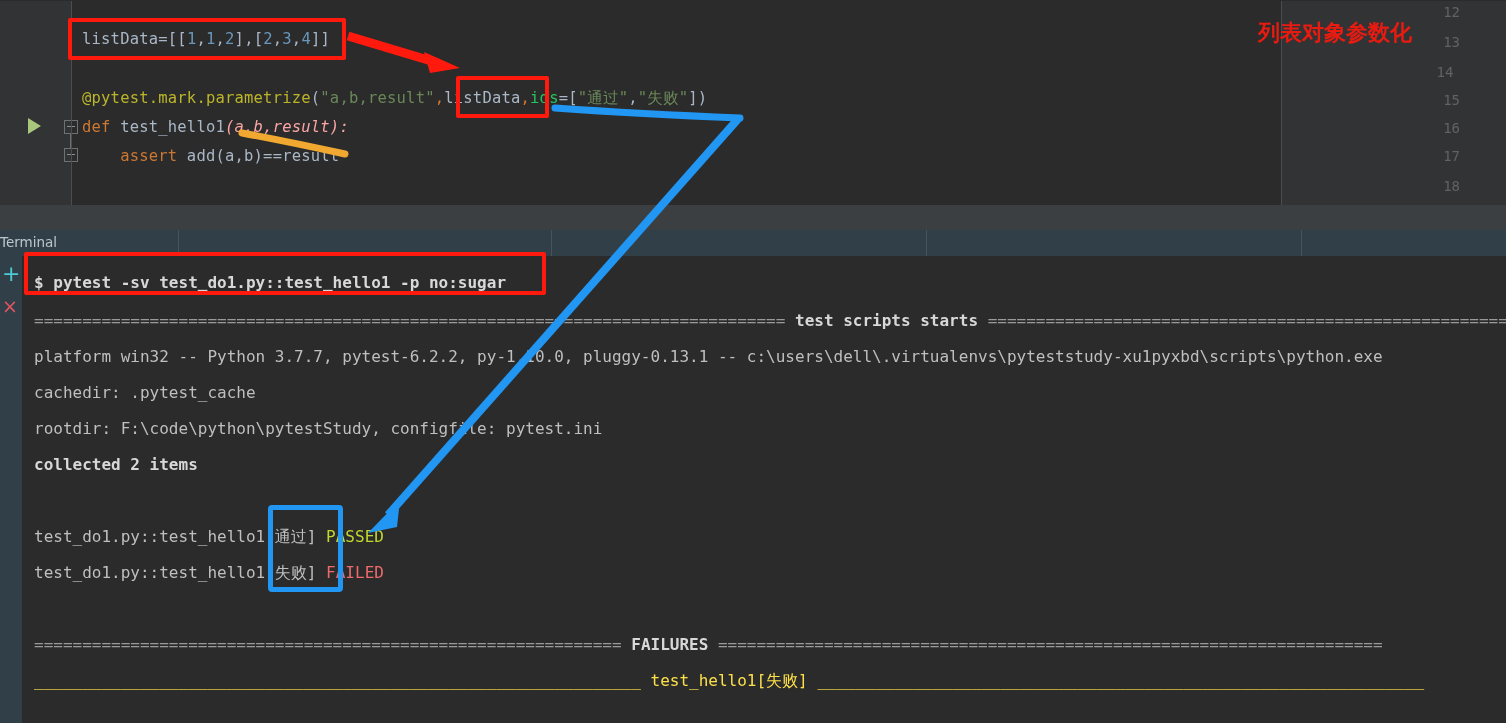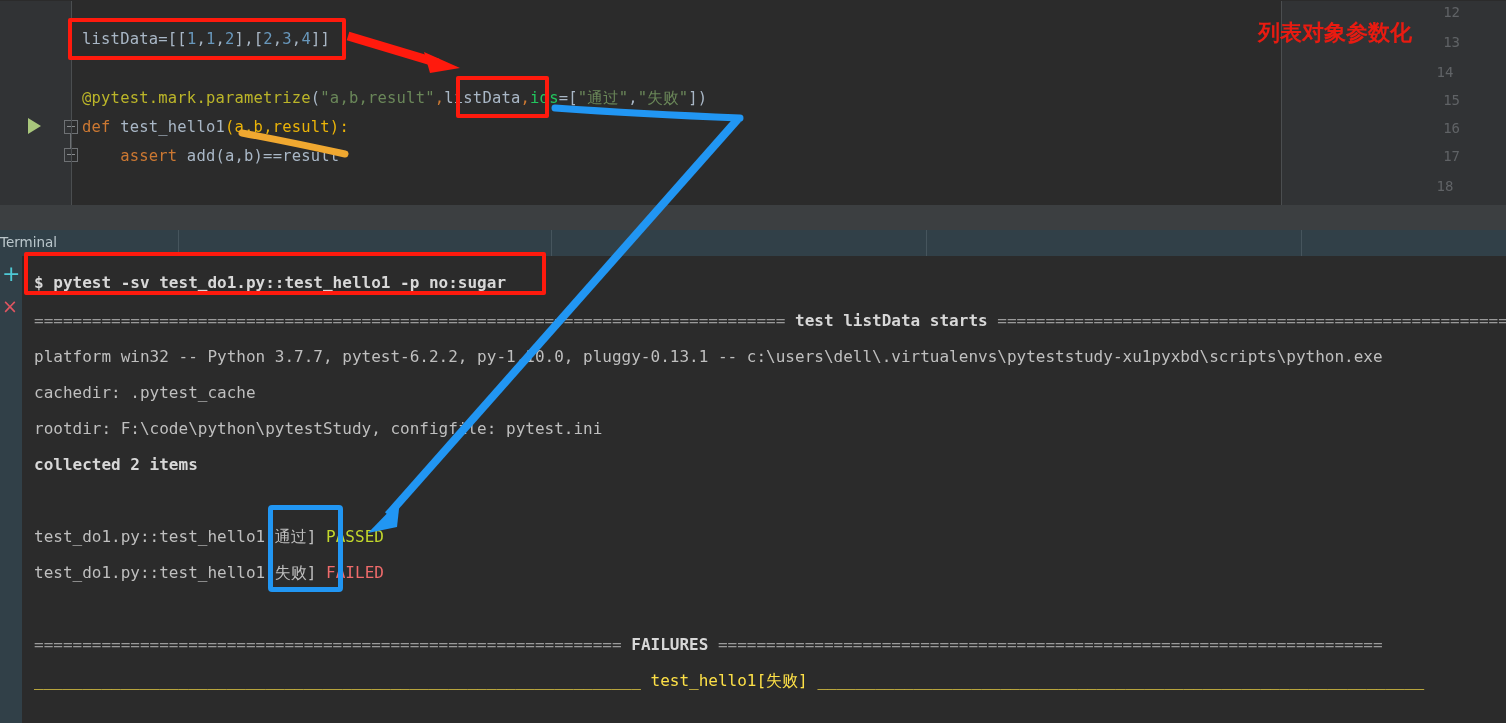--- a/index.html
+++ b/index.html
@@ -36,21 +36,21 @@
     position:absolute;left:82px;white-space:pre;
     font-size:15.5px;line-height:17px;letter-spacing:0.2px;
     font-family:"DejaVu Sans Mono","Liberation Mono",monospace;
   }
   .c-plain{color:#a9b7c6;}
   .c-num{color:#6897bb;}
   .c-brk{color:#a9b7c6;}
   .c-dec{color:#bbb529;}
   .c-str{color:#6a8759;}
   .c-kw{color:#cc7832;}
-  .c-param{color:#eab308;}
+  .c-param{color:#fca5a5;font-style:italic;}
   .c-kwarg{color:#22c55e;}
 
   #zh-note{
     position:absolute;left:1258px;top:17px;
     color:#e81b11;font-size:22px;line-height:30px;
     font-family:"DejaVu Sans","Liberation Sans",sans-serif;font-weight:700;
     white-space:nowrap;
   }
 
   
@@ -93,21 +93,21 @@
   <div id="editor">
     <div id="editor-bg-right"></div>
     <div id="gutter"></div>
 
     <div class="lineno" style="top:3px;">12</div>
     <div class="lineno" style="top:33px;text-align:right;">13</div>
     <div class="lineno" style="top:63px;text-align:center;">14</div>
     <div class="lineno" style="top:91px;">15</div>
     <div class="lineno" style="top:119px;">16</div>
     <div class="lineno" style="top:147px;">17</div>
-    <div class="lineno" style="top:177px;text-align:center;">18</div>
+    <div class="lineno" style="top:177px;">18</div>
 
     <div id="run-triangle"></div>
 
     <div class="fold" style="top:119px;"></div>
     <div class="fold-line" style="top:133px;height:14px;"></div>
     <div class="fold" style="top:147px;"></div>
 
     <div class="editor-vline" style="left:71px;"></div>
     <div class="editor-vline" style="left:1281px;"></div>
 
@@ -131,21 +131,21 @@
   <div id="tab-terminal">Terminal</div>
 
   <div id="sidebar"></div>
   <div id="icon-add">+</div>
   <div id="icon-close">×</div>
 
   <div id="terminal">
 
     <div class="tline" style="top:18px;"><span class="t-bold">$ </span><span class="t-bold">pytest -sv test_do1.py::test_hello1 -p no:sugar</span></div>
 
-    <div class="tline" style="top:56px;"><span class="t-sep">==============================================================================</span><span class="t-bold"> test listData starts </span><span class="t-sep">==============================================================================</span></div>
+    <div class="tline" style="top:56px;"><span class="t-sep">==============================================================================</span><span class="t-bold"> test scripts starts </span><span class="t-sep">==============================================================================</span></div>
 
     <div class="tline t-dim" style="top:92px;">platform win32 -- Python 3.7.7, pytest-6.2.2, py-1.10.0, pluggy-0.13.1 -- c:\users\dell\.virtualenvs\pyteststudy-xu1pyxbd\scripts\python.exe</div>
     <div class="tline t-dim" style="top:128px;">cachedir: .pytest_cache</div>
     <div class="tline t-dim" style="top:164px;">rootdir: F:\code\python\pytestStudy, configfile: pytest.ini</div>
     <div class="tline t-bold" style="top:200px;">collected 2 items</div>
 
     <div class="tline" style="top:272px;"><span class="t-dim">test_do1.py::test_hello1[通过] </span><span class="t-pass">PASSED</span></div>
 
     <div class="tline" style="top:308px;"><span class="t-dim">test_do1.py::test_hello1[失败] </span><span class="t-fail">FAILED</span></div>
 

